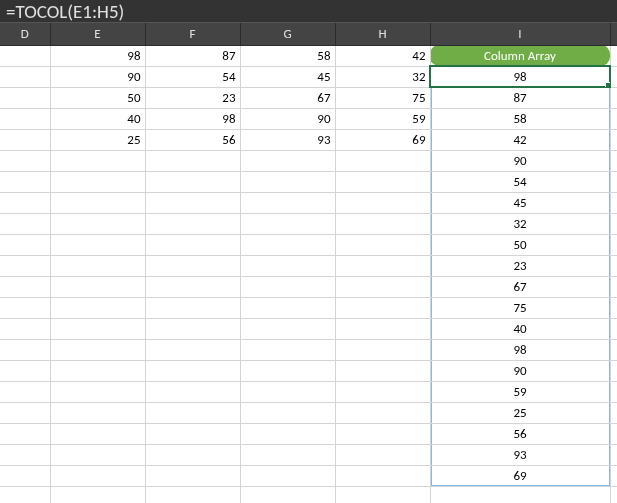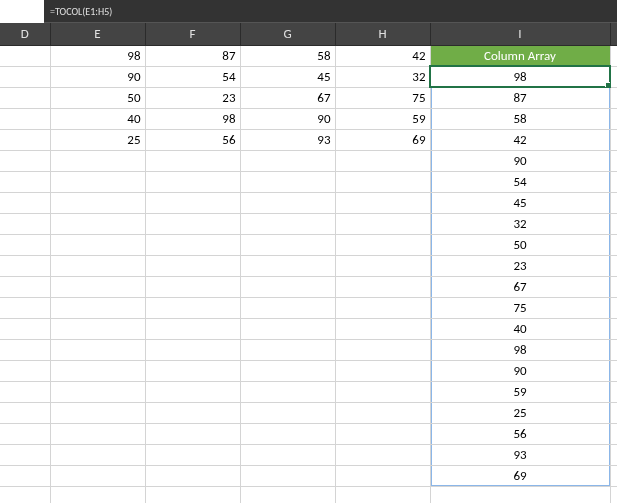--- a/index.html
+++ b/index.html
@@ -11,24 +11,23 @@
     height: 503px;
     overflow: hidden;
     user-select: none;
   }
   .formula-bar {
     background: #333333;
     color: #e0e0e0;
     height: 23px;
     line-height: 23px;
     padding: 0 6px;
-    font-size: 10px;
+    font-size: 19px;
     border-bottom: 1px solid #555;
     font-family: Calibri, Arial, sans-serif;
-    margin-left: 44px;
   }
   .grid {
     border-collapse: collapse;
     table-layout: fixed;
     width: 100%;
   }
   .grid th {
     background: #444444;
     color: #e0e0e0;
     font-weight: normal;
@@ -47,21 +46,21 @@
     font-size: 13px;
     color: #000;
     background: #fff;
     overflow: hidden;
     white-space: nowrap;
   }
   .col-D { width: 50px; }
   .col-EFGH { width: 95px; }
   .col-I { width: 180px; }
   .col-J { width: 60px; }
-  .hdr-cell { text-align: center !important; font-size: 13px; }
+  .hdr-cell { text-align: center !important; font-size: 13px; border-radius: 9px; }
   .green-fill {
     background: #70ad47 !important;
     color: #fff !important;
     text-align: center !important;
   }
   .selected-cell {
     outline: 2px solid #217346;
     outline-offset: -1px;
     position: relative;
     text-align: center !important;

